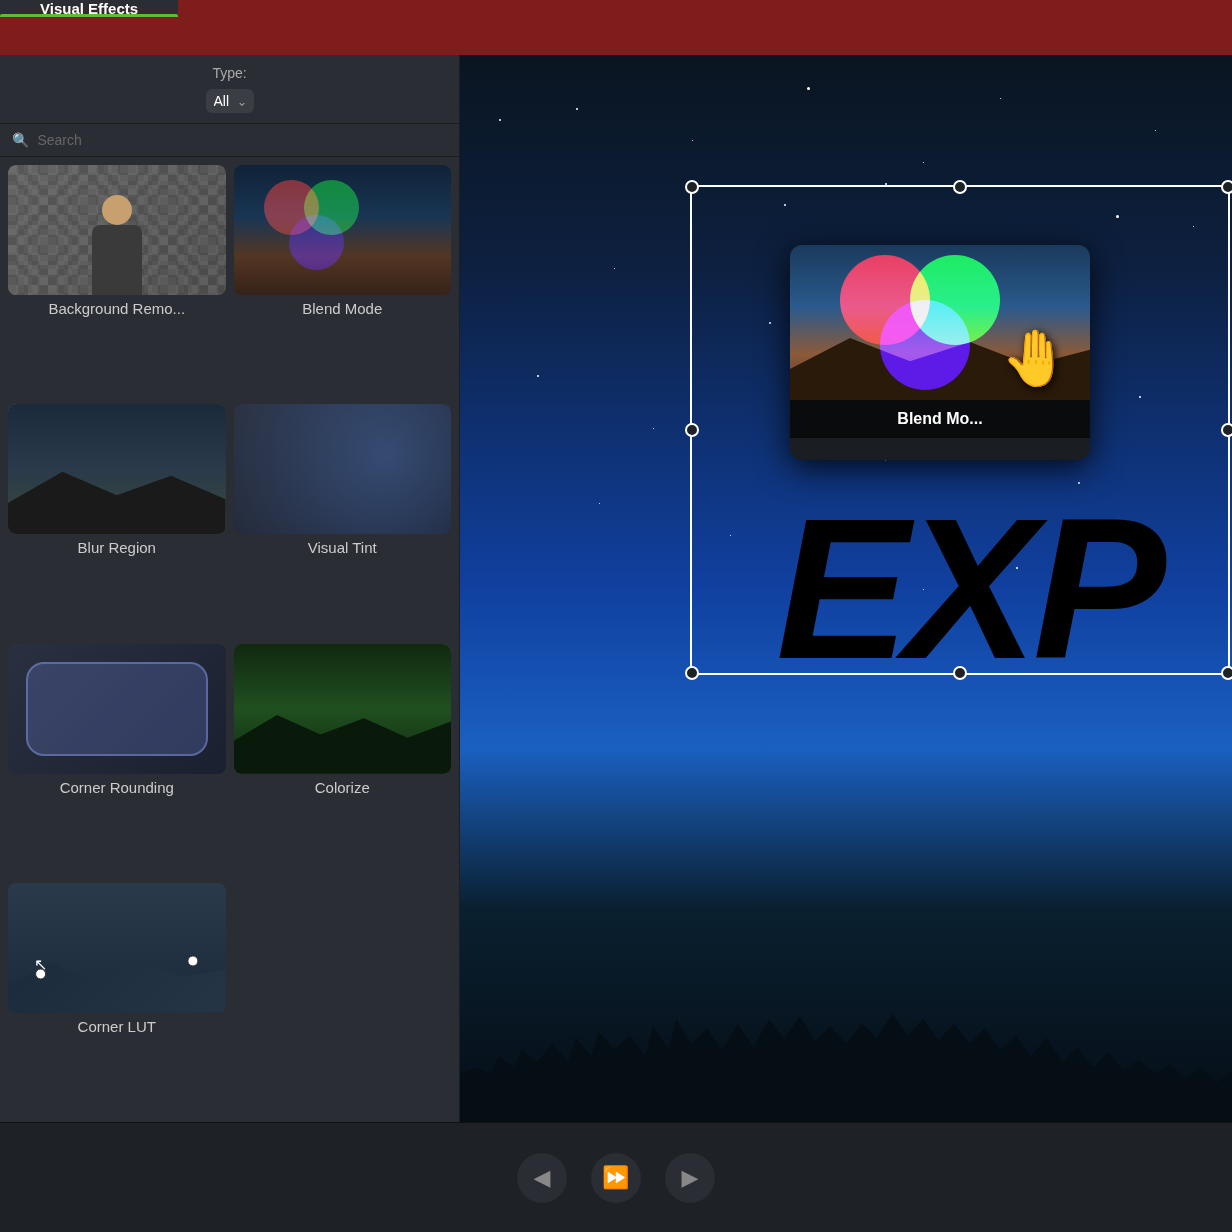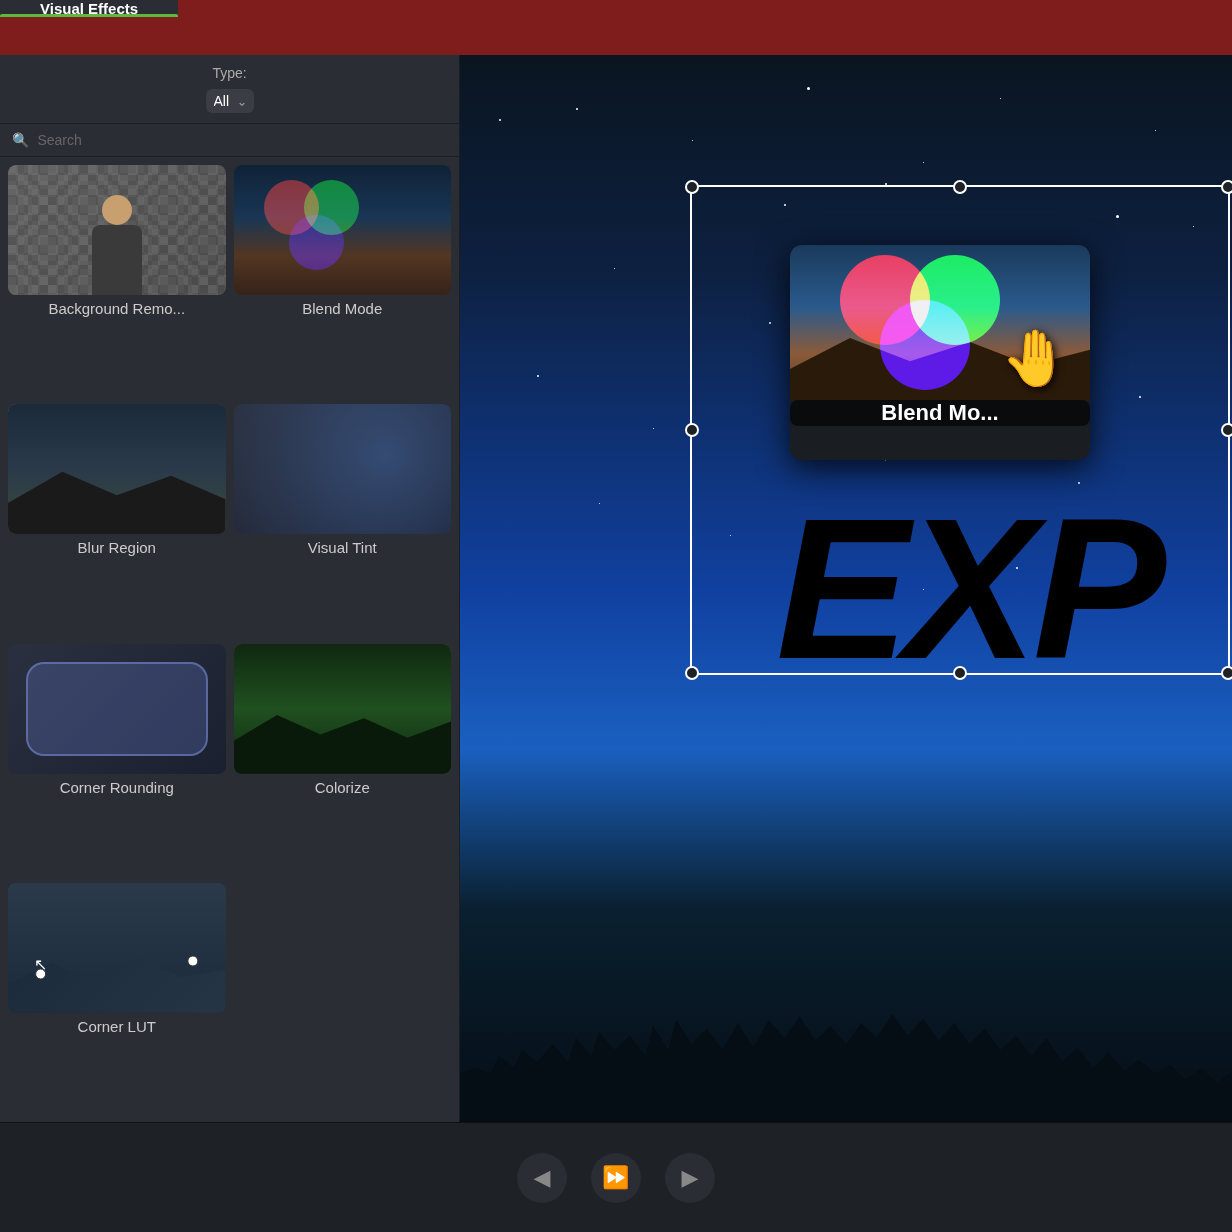--- a/index.html
+++ b/index.html
@@ -276,25 +276,25 @@
       box-shadow: 0 8px 32px rgba(0,0,0,0.8);
     }
     .blend-popup-img {
       width: 100%;
       height: 155px;
       position: relative;
       overflow: hidden;
     }
     .blend-popup-label {
       color: #fff;
-      font-size: 22px;
+      font-size: 16px;
       font-weight: 600;
       text-align: center;
+      padding: 10px;
       background: rgba(0,0,0,0.6);
-      border-radius: 8px;
     }
 
     
     .preview-area {
       flex: 1;
       background: #1a1d21;
       position: relative;
       overflow: hidden;
     }
 

